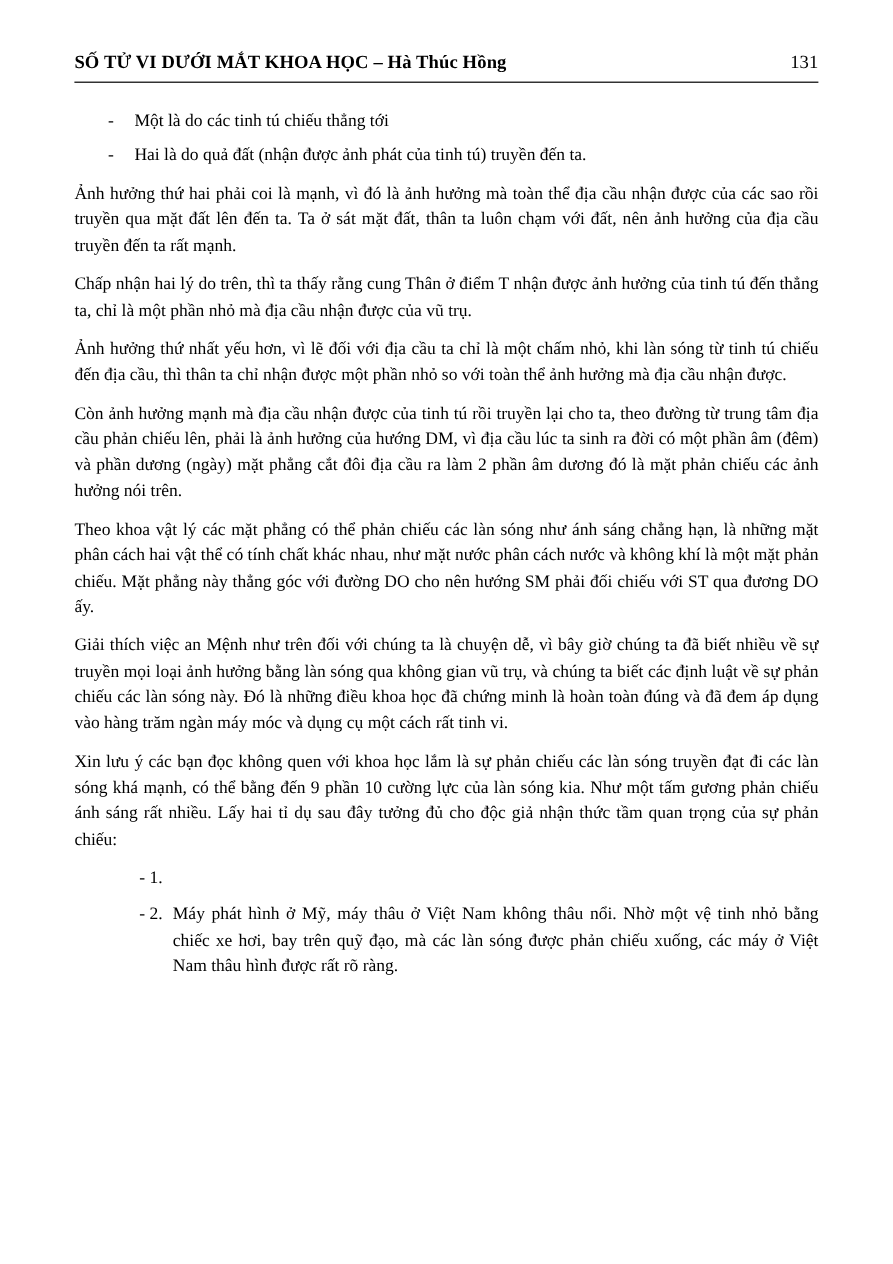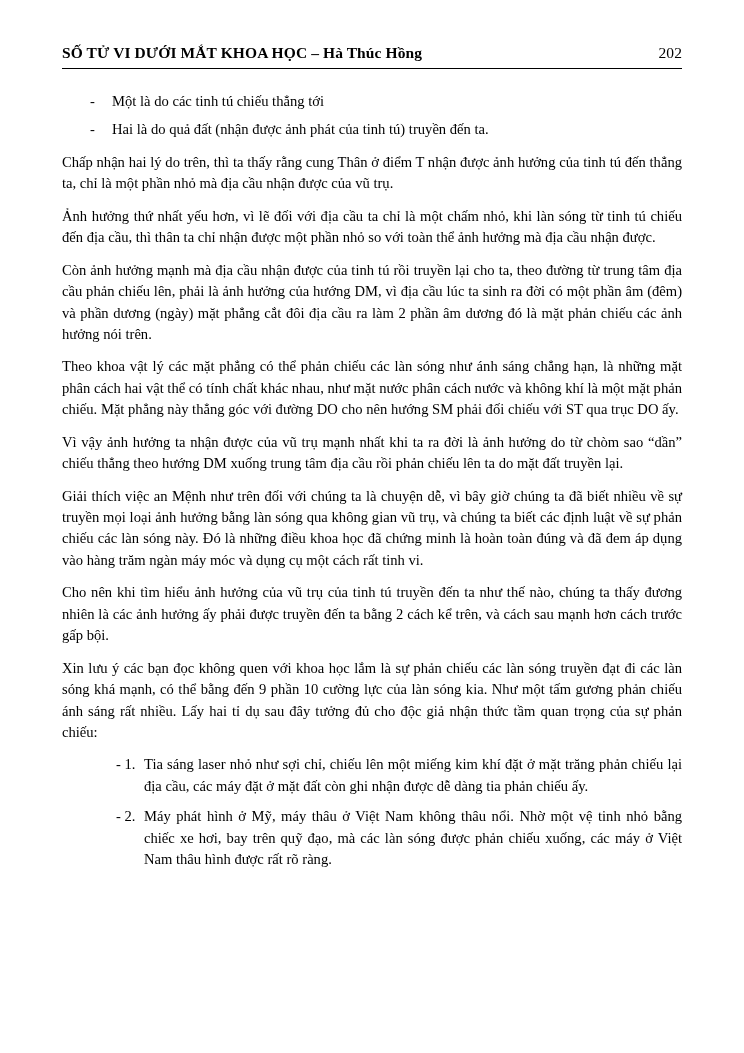--- a/index.html
+++ b/index.html
@@ -88,50 +88,48 @@
     text-align: justify;
   }
 </style>
 </head>
 <body>
 
 <div class="page">
 
   <div class="header">
     <span class="header-title">SỐ TỬ VI DƯỚI MẮT KHOA HỌC – Hà Thúc Hồng</span>
-    <span class="header-page">202</span>
+    <span class="header-page">131</span>
   </div>
   <div class="header-rule"></div>
 
   <div class="content">
 
     <ul class="dash-list">
       <li>
         <span class="marker">-</span>
         <span class="txt">Một là do các tinh tú chiếu thẳng tới</span>
       </li>
       <li>
         <span class="marker">-</span>
         <span class="txt">Hai là do quả đất (nhận được ảnh phát của tinh tú) truyền đến ta.</span>
       </li>
     </ul>
 
+    <p class="para">Ảnh hưởng thứ hai phải coi là mạnh, vì đó là ảnh hưởng mà toàn thể địa cầu nhận được của các sao rồi truyền qua mặt đất lên đến ta. Ta ở sát mặt đất, thân ta luôn chạm với đất, nên ảnh hưởng của địa cầu truyền đến ta rất mạnh.</p>
     <p class="para">Chấp nhận hai lý do trên, thì ta thấy rằng cung Thân ở điểm T nhận được ảnh hưởng của tinh tú đến thẳng ta, chỉ là một phần nhỏ mà địa cầu nhận được của vũ trụ.</p>
     <p class="para">Ảnh hưởng thứ nhất yếu hơn, vì lẽ đối với địa cầu ta chỉ là một chấm nhỏ, khi làn sóng từ tinh tú chiếu đến địa cầu, thì thân ta chỉ nhận được một phần nhỏ so với toàn thể ảnh hưởng mà địa cầu nhận được.</p>
     <p class="para">Còn ảnh hưởng mạnh mà địa cầu nhận được của tinh tú rồi truyền lại cho ta, theo đường từ trung tâm địa cầu phản chiếu lên, phải là ảnh hưởng của hướng DM, vì địa cầu lúc ta sinh ra đời có một phần âm (đêm) và phần dương (ngày) mặt phẳng cắt đôi địa cầu ra làm 2 phần âm dương đó là mặt phản chiếu các ảnh hưởng nói trên.</p>
-    <p class="para">Theo khoa vật lý các mặt phẳng có thể phản chiếu các làn sóng như ánh sáng chẳng hạn, là những mặt phân cách hai vật thể có tính chất khác nhau, như mặt nước phân cách nước và không khí là một mặt phản chiếu. Mặt phẳng này thẳng góc với đường DO cho nên hướng SM phải đối chiếu với ST qua trục DO ấy.</p>
-    <p class="para">Vì vậy ảnh hưởng ta nhận được của vũ trụ mạnh nhất khi ta ra đời là ảnh hưởng do từ chòm sao “dần” chiếu thẳng theo hướng DM xuống trung tâm địa cầu rồi phản chiếu lên ta do mặt đất truyền lại.</p>
+    <p class="para">Theo khoa vật lý các mặt phẳng có thể phản chiếu các làn sóng như ánh sáng chẳng hạn, là những mặt phân cách hai vật thể có tính chất khác nhau, như mặt nước phân cách nước và không khí là một mặt phản chiếu. Mặt phẳng này thẳng góc với đường DO cho nên hướng SM phải đối chiếu với ST qua đương DO ấy.</p>
     <p class="para">Giải thích việc an Mệnh như trên đối với chúng ta là chuyện dễ, vì bây giờ chúng ta đã biết nhiều về sự truyền mọi loại ảnh hưởng bằng làn sóng qua không gian vũ trụ, và chúng ta biết các định luật về sự phản chiếu các làn sóng này. Đó là những điều khoa học đã chứng minh là hoàn toàn đúng và đã đem áp dụng vào hàng trăm ngàn máy móc và dụng cụ một cách rất tinh vi.</p>
-    <p class="para">Cho nên khi tìm hiểu ảnh hưởng của vũ trụ của tinh tú truyền đến ta như thế nào, chúng ta thấy đương nhiên là các ảnh hưởng ấy phải được truyền đến ta bằng 2 cách kể trên, và cách sau mạnh hơn cách trước gấp bội.</p>
     <p class="para">Xin lưu ý các bạn đọc không quen với khoa học lắm là sự phản chiếu các làn sóng truyền đạt đi các làn sóng khá mạnh, có thể bằng đến 9 phần 10 cường lực của làn sóng kia. Như một tấm gương phản chiếu ánh sáng rất nhiều. Lấy hai tỉ dụ sau đây tưởng đủ cho độc giả nhận thức tầm quan trọng của sự phản chiếu:</p>
 
     <ul class="num-list">
       <li>
         <span class="marker">- 1.</span>
-        <span class="txt">Tia sáng laser nhỏ như sợi chỉ, chiếu lên một miếng kim khí đặt ở mặt trăng phản chiếu lại địa cầu, các máy đặt ở mặt đất còn ghi nhận được dễ dàng tia phản chiếu ấy.</span>
       </li>
       <li>
         <span class="marker">- 2.</span>
         <span class="txt">Máy phát hình ở Mỹ, máy thâu ở Việt Nam không thâu nổi. Nhờ một vệ tinh nhỏ bằng chiếc xe hơi, bay trên quỹ đạo, mà các làn sóng được phản chiếu xuống, các máy ở Việt Nam thâu hình được rất rõ ràng.</span>
       </li>
     </ul>
 
   </div>
 </div>
 

